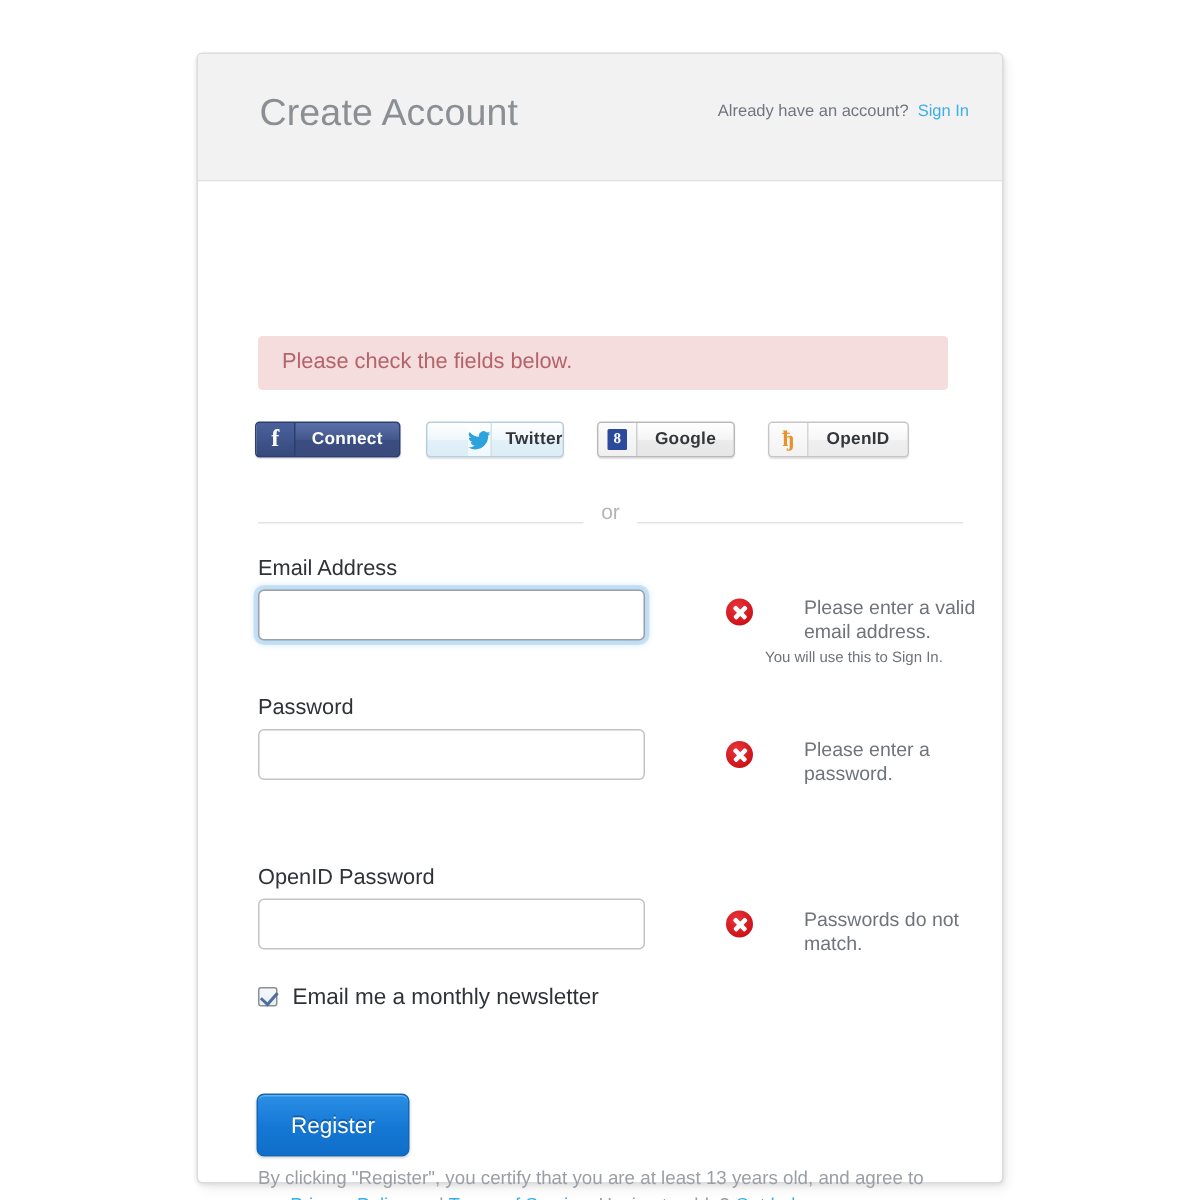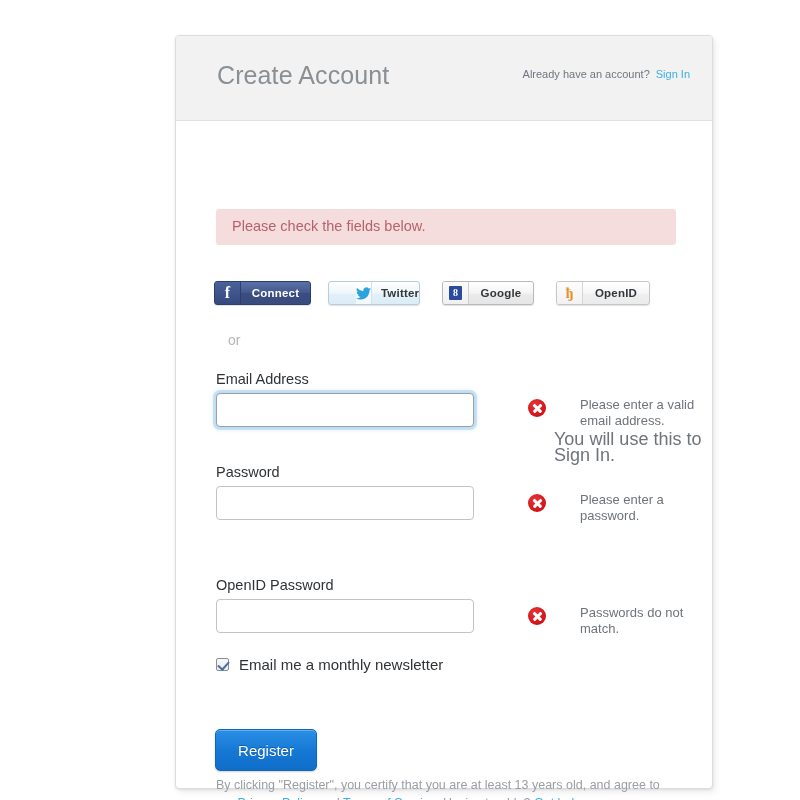--- a/index.html
+++ b/index.html
@@ -26,21 +26,20 @@
     position: absolute;
     left: 131px;
     top: 35px;
     width: 538px;
     height: 754px;
     background: #ffffff;
     border: 1px solid #dddddd;
     border-radius: 4px;
     box-shadow: 0 1px 3px rgba(0,0,0,0.10), 3px 4px 7px rgba(0,0,0,0.06);
     box-sizing: border-box;
-    margin-left: 44px;
   }
 
   .card-header {
     height: 84px;
     background: #f2f2f2;
     border-bottom: 1px solid #e0e0e0;
     border-radius: 3px 3px 0 0;
     position: relative;
   }
 
@@ -71,21 +70,21 @@
 
   
   .card-body {
     position: relative;
     padding: 0;
   }
 
   .alert {
     position: absolute;
     left: 40px;
-    top: 88px;
+    top: 103px;
     width: 460px;
     height: 36px;
     background: #f5dddd;
     border-radius: 3px;
     box-sizing: border-box;
   }
   .alert-text {
     position: absolute;
     left: 16px;
     top: 9px;
@@ -208,22 +207,21 @@
   .sb-openid .sb-label { color: #33373b; }
 
   
   .divider {
     position: absolute;
     left: 40px;
     top: 210px;
     width: 470px;
     height: 18px;
     display: flex;
-    align-items: flex-start;
-    flex-direction: column;
+    align-items: flex-end;
   }
   .divider .line {
     flex: 1;
     height: 1px;
     background: #e4e4e4;
   }
   .divider .or-text {
     font-size: 14px;
     color: #b5b5b5;
     padding: 0 12px;
@@ -293,21 +291,21 @@
   }
   .err-icon:before { transform: rotate(45deg); }
   .err-icon:after  { transform: rotate(-45deg); }
 
   .err-text {
     font-size: 13px;
     color: #6e747a;
     line-height: 16px;
   }
   .hint-text {
-    font-size: 18px;
+    font-size: 10px;
     color: #6e747a;
     line-height: 16px;
     margin-left: 26px;
     margin-top: 4px;
   }
 
   
   .check-row {
     position: absolute;
     left: 40px;

